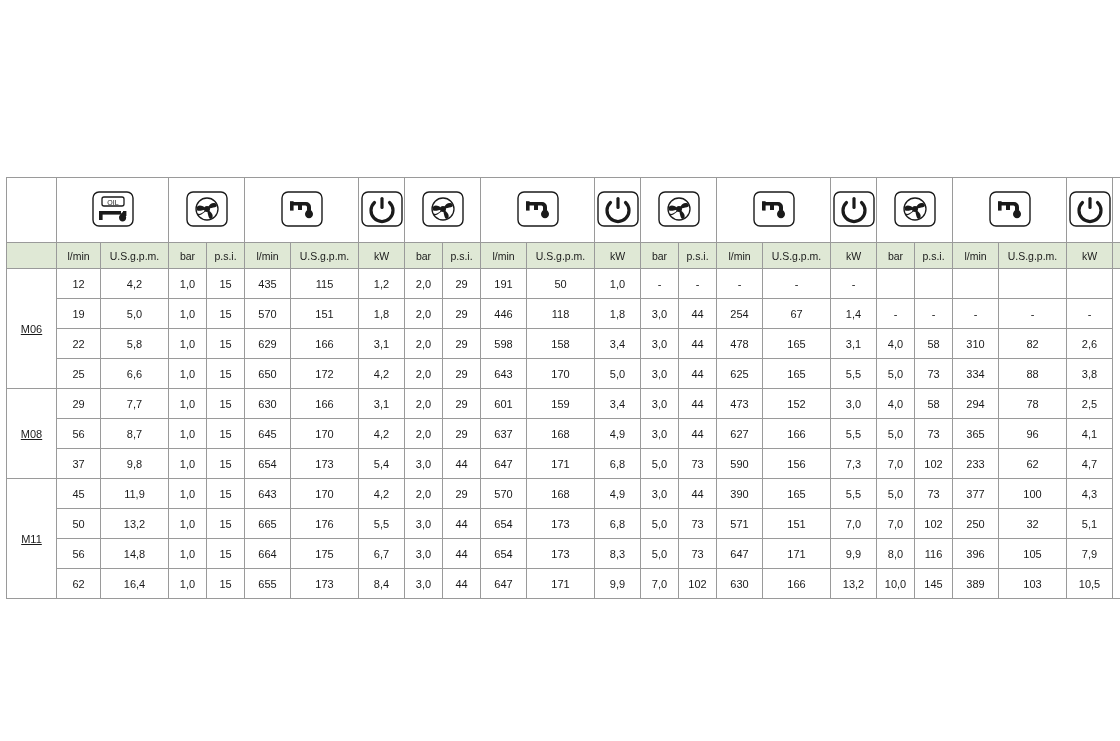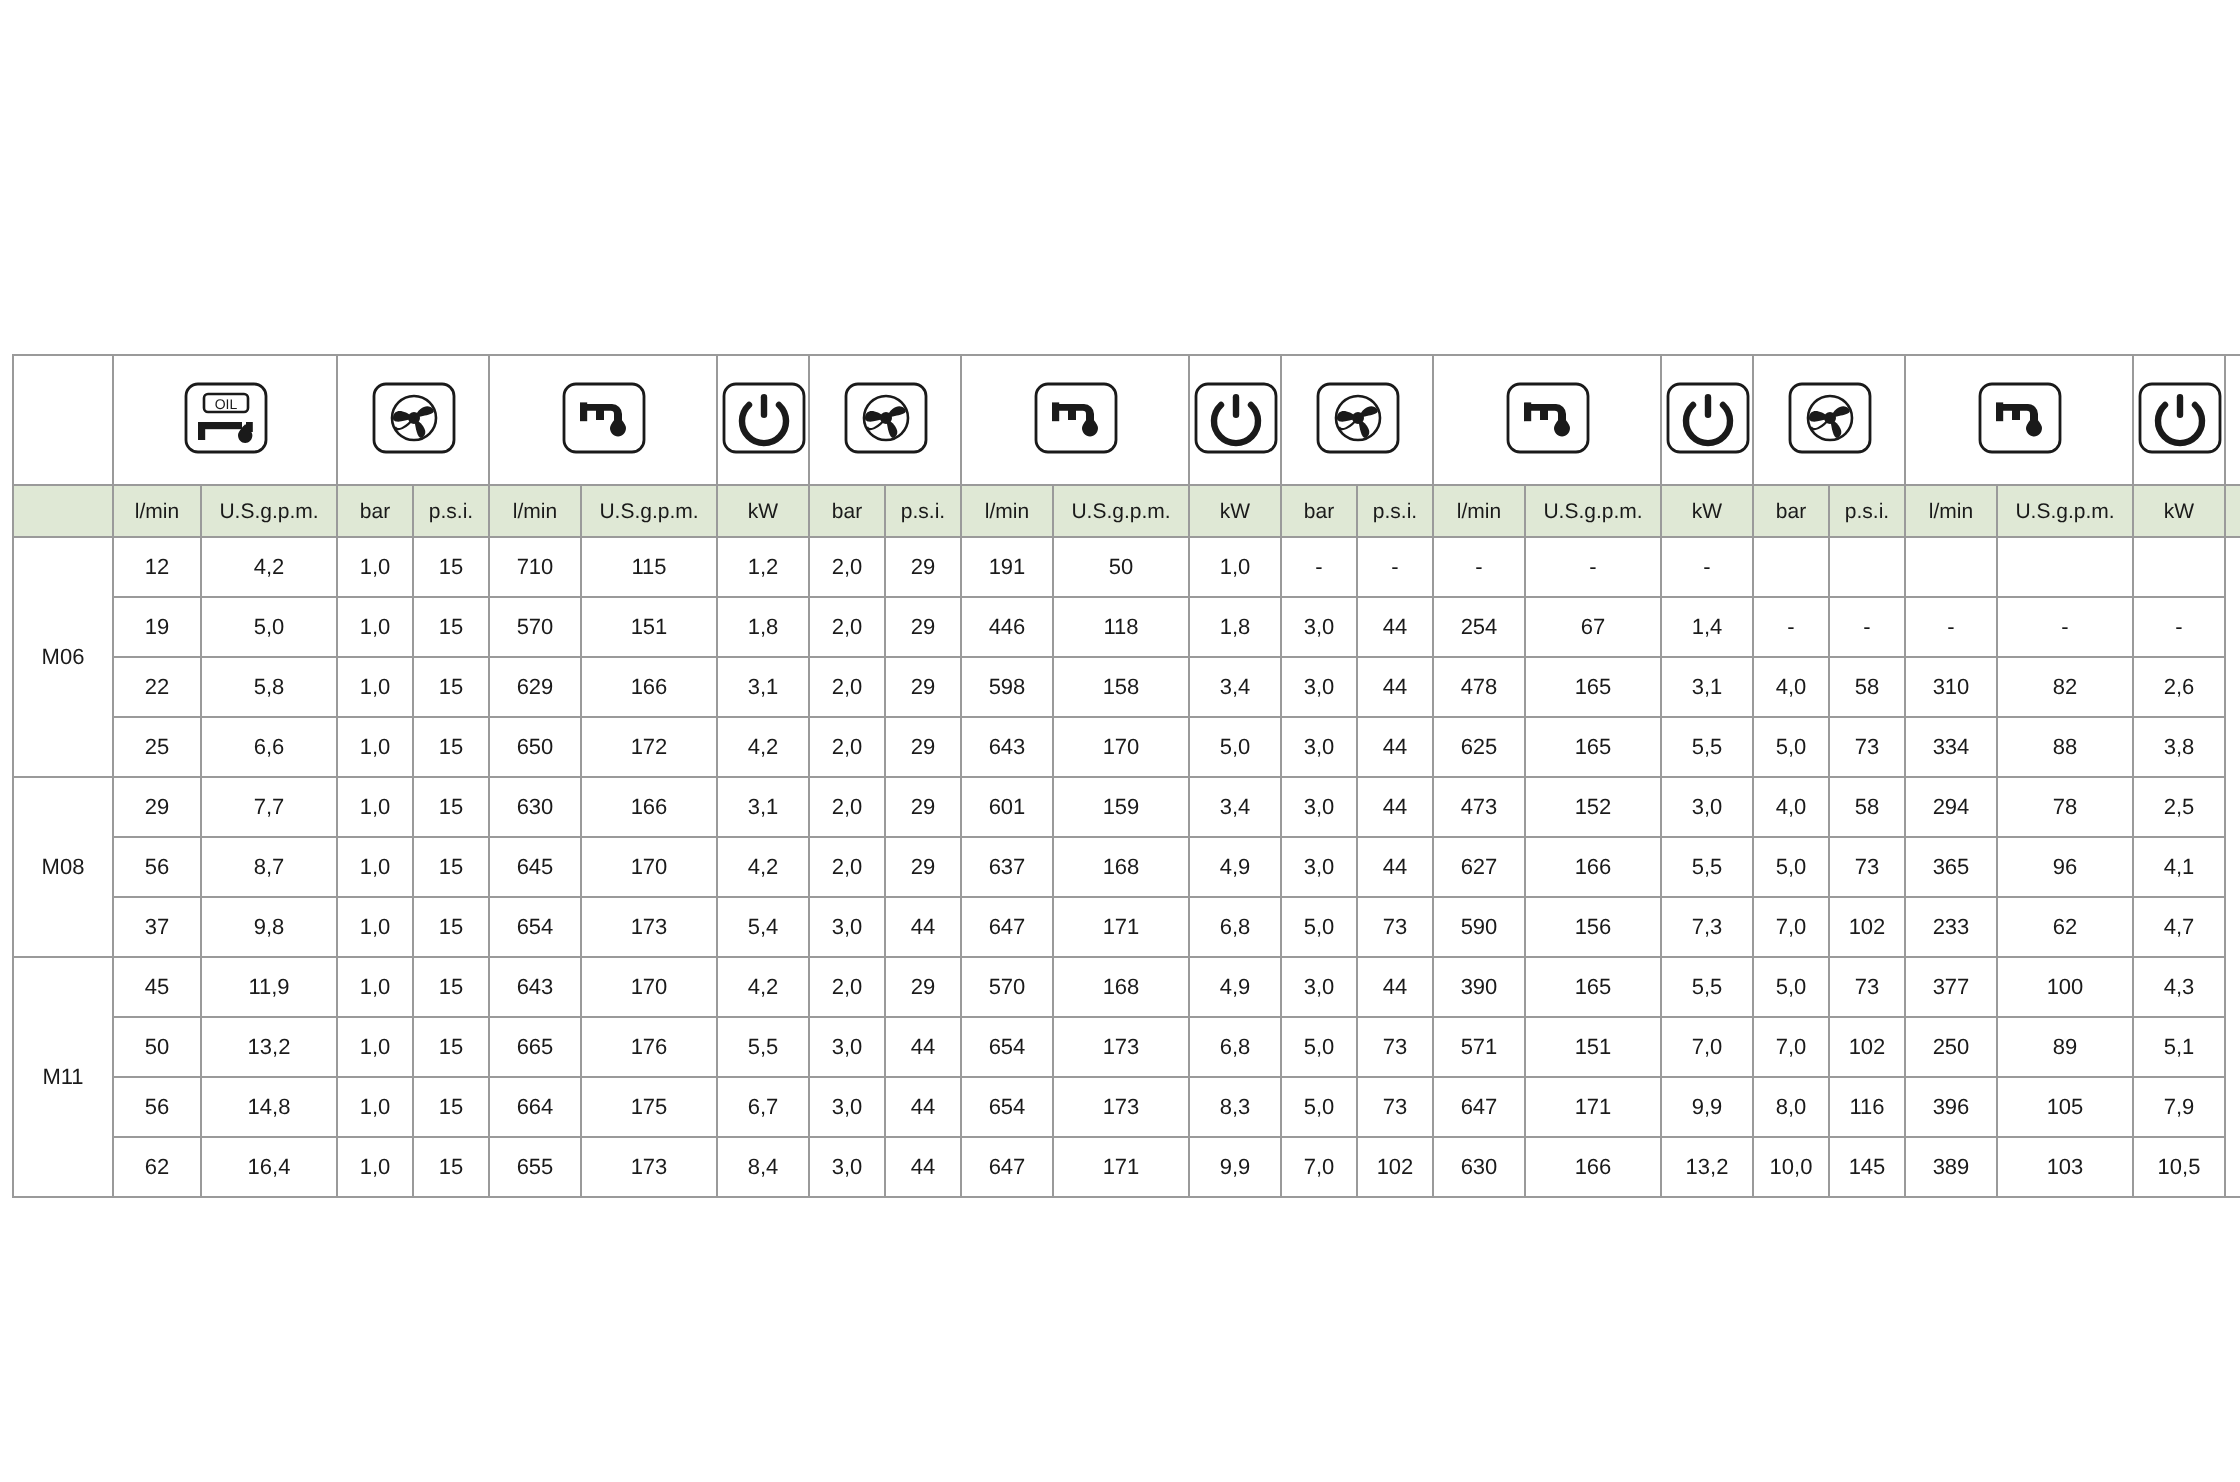--- a/index.html
+++ b/index.html
@@ -54,20 +54,21 @@
     font-size: 10.5px;
     color: #1a1a1a;
   }
   tr.data-row td {
     height: 29px;
     background: #ffffff;
     font-size: 11px;
   }
   td.group-cell {
     font-size: 12px;
+    text-decoration: underline;
   }
   .icon-box {
     display: inline-block;
     position: relative;
     width: 46px;
     height: 40px;
   }
   svg.ic { display:block; }
   
   .grp-sep td { border-bottom: 1px solid #6d6d6d; }
@@ -223,21 +224,21 @@
             <td>U.S.g.p.m.</td>
             <td>kW</td>
             <td>kg</td>
           </tr>
           <tr class="data-row">
             <td class="group-cell" rowspan="4">M06</td>
             <td>12</td>
             <td>4,2</td>
             <td>1,0</td>
             <td>15</td>
-            <td>710</td>
+            <td>435</td>
             <td>115</td>
             <td>1,2</td>
             <td>2,0</td>
             <td>29</td>
             <td>191</td>
             <td>50</td>
             <td>1,0</td>
             <td>-</td>
             <td>-</td>
             <td>-</td>
@@ -434,21 +435,21 @@
             <td>173</td>
             <td>6,8</td>
             <td>5,0</td>
             <td>73</td>
             <td>571</td>
             <td>151</td>
             <td>7,0</td>
             <td>7,0</td>
             <td>102</td>
             <td>250</td>
-            <td>89</td>
+            <td>32</td>
             <td>5,1</td>
           </tr>
           <tr class="data-row">
             <td>56</td>
             <td>14,8</td>
             <td>1,0</td>
             <td>15</td>
             <td>664</td>
             <td>175</td>
             <td>6,7</td>

